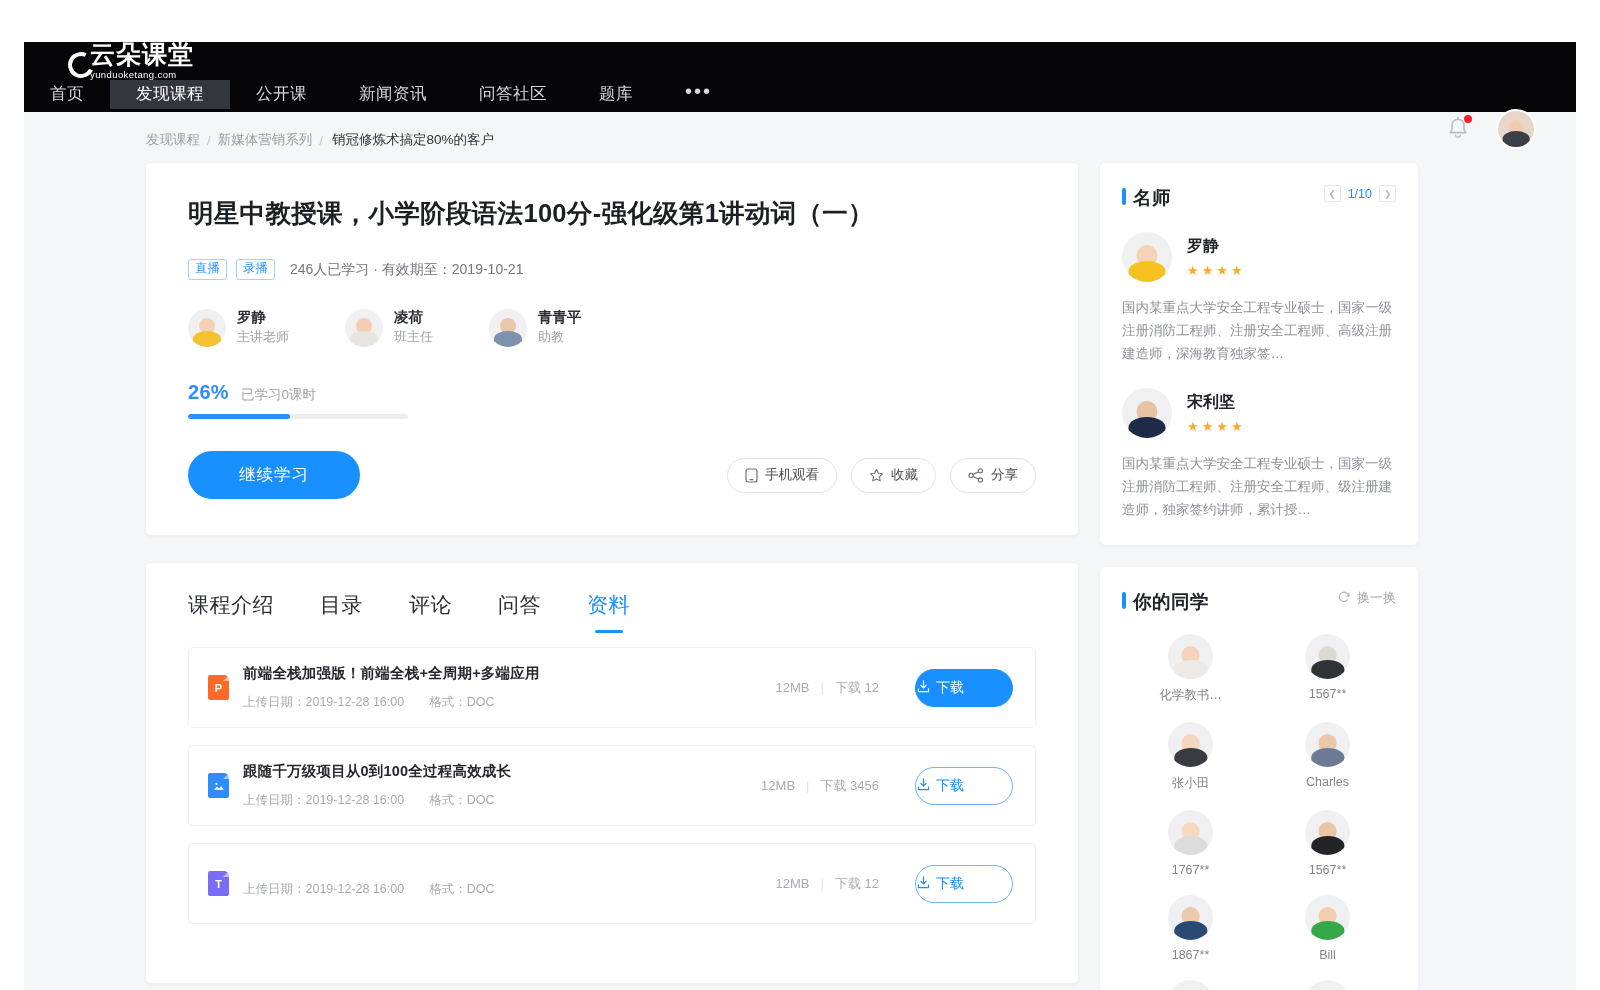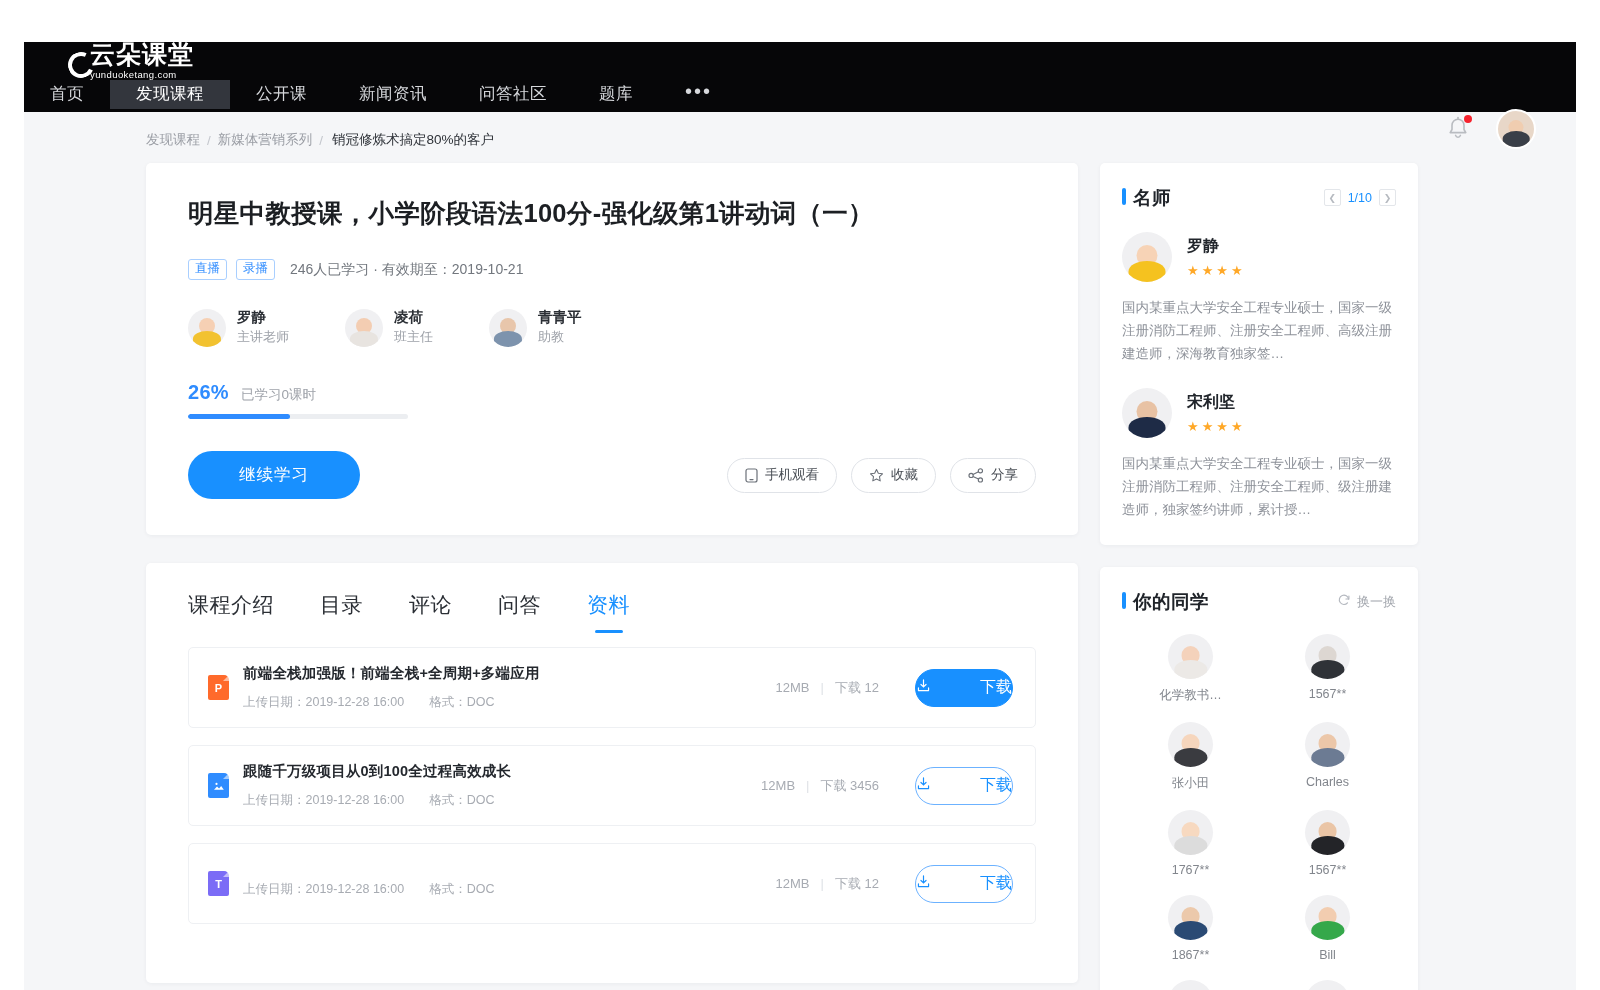--- a/index.html
+++ b/index.html
@@ -251,34 +251,34 @@
     margin-left: auto;
     font-size: 13px; color: #a7abb2;
     display: flex; align-items: center; gap: 11px;
     white-space: nowrap;
   }
   .file-stats .divider { color: #dfe2e6; }
   .dl-btn {
     margin-left: 36px;
     width: 98px; height: 38px;
     border-radius: 20px;
-    display: flex; align-items: center; justify-content: space-between;
+    display: flex; align-items: center; justify-content: flex-start;
     gap: 5px;
-    font-size: 16px;
+    font-size: 14px;
     cursor: pointer;
     flex: none;
     font-family: inherit;
   }
   .dl-btn.filled { background: #1890ff; color: #fff; border: 1px solid #1890ff; }
   .dl-btn.outline { background: #fff; color: #1890ff; border: 1px solid #6cb2ff; }
 
   
   .side-card { padding: 22px 22px 24px 22px; }
   .side-head {
-    display: flex; align-items: center;
+    display: flex; align-items: flex-start;
   }
   .side-title {
     font-size: 18.5px; color: #20242a; font-weight: bold;
     padding-left: 11px; position: relative; letter-spacing: 0.5px;
   }
   .side-title::before {
     content: "";
     position: absolute; left: 0; top: 3px;
     width: 3.5px; height: 17px; border-radius: 2px;
     background: #1890ff;

